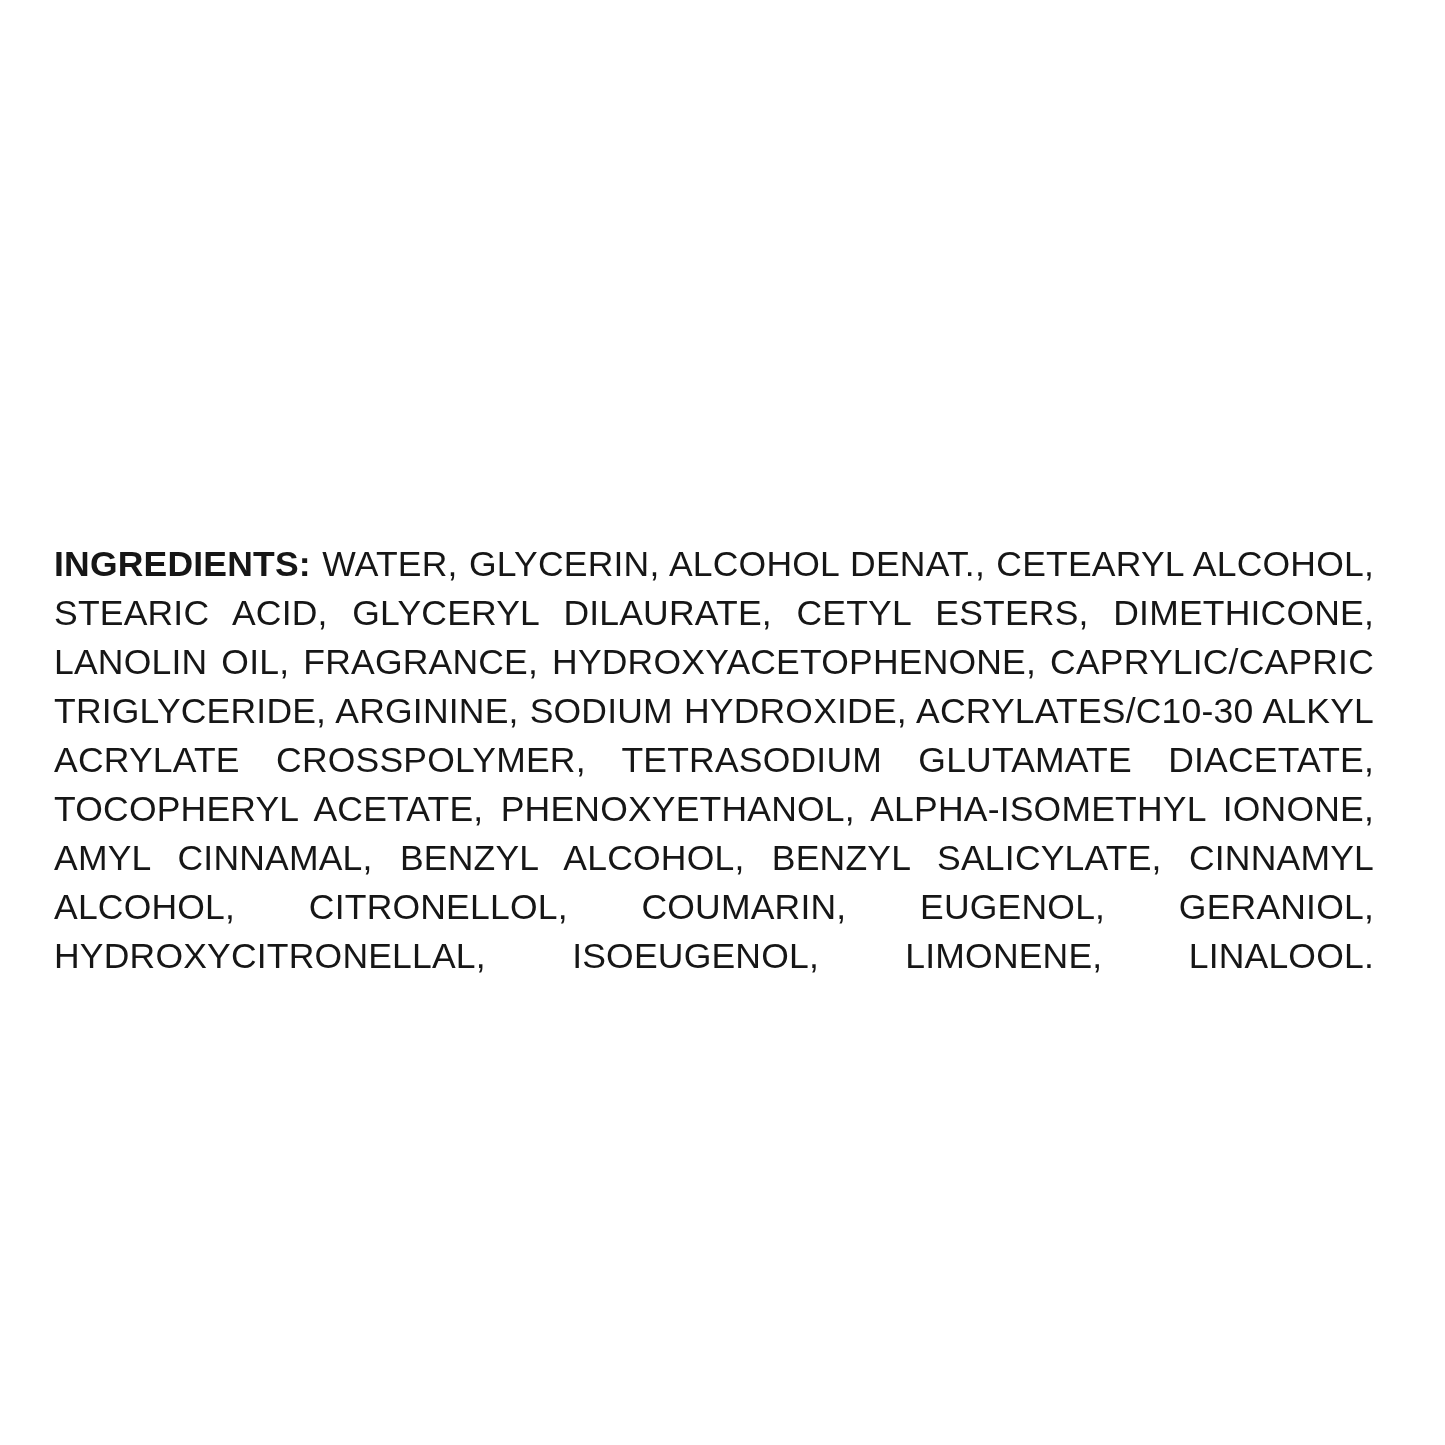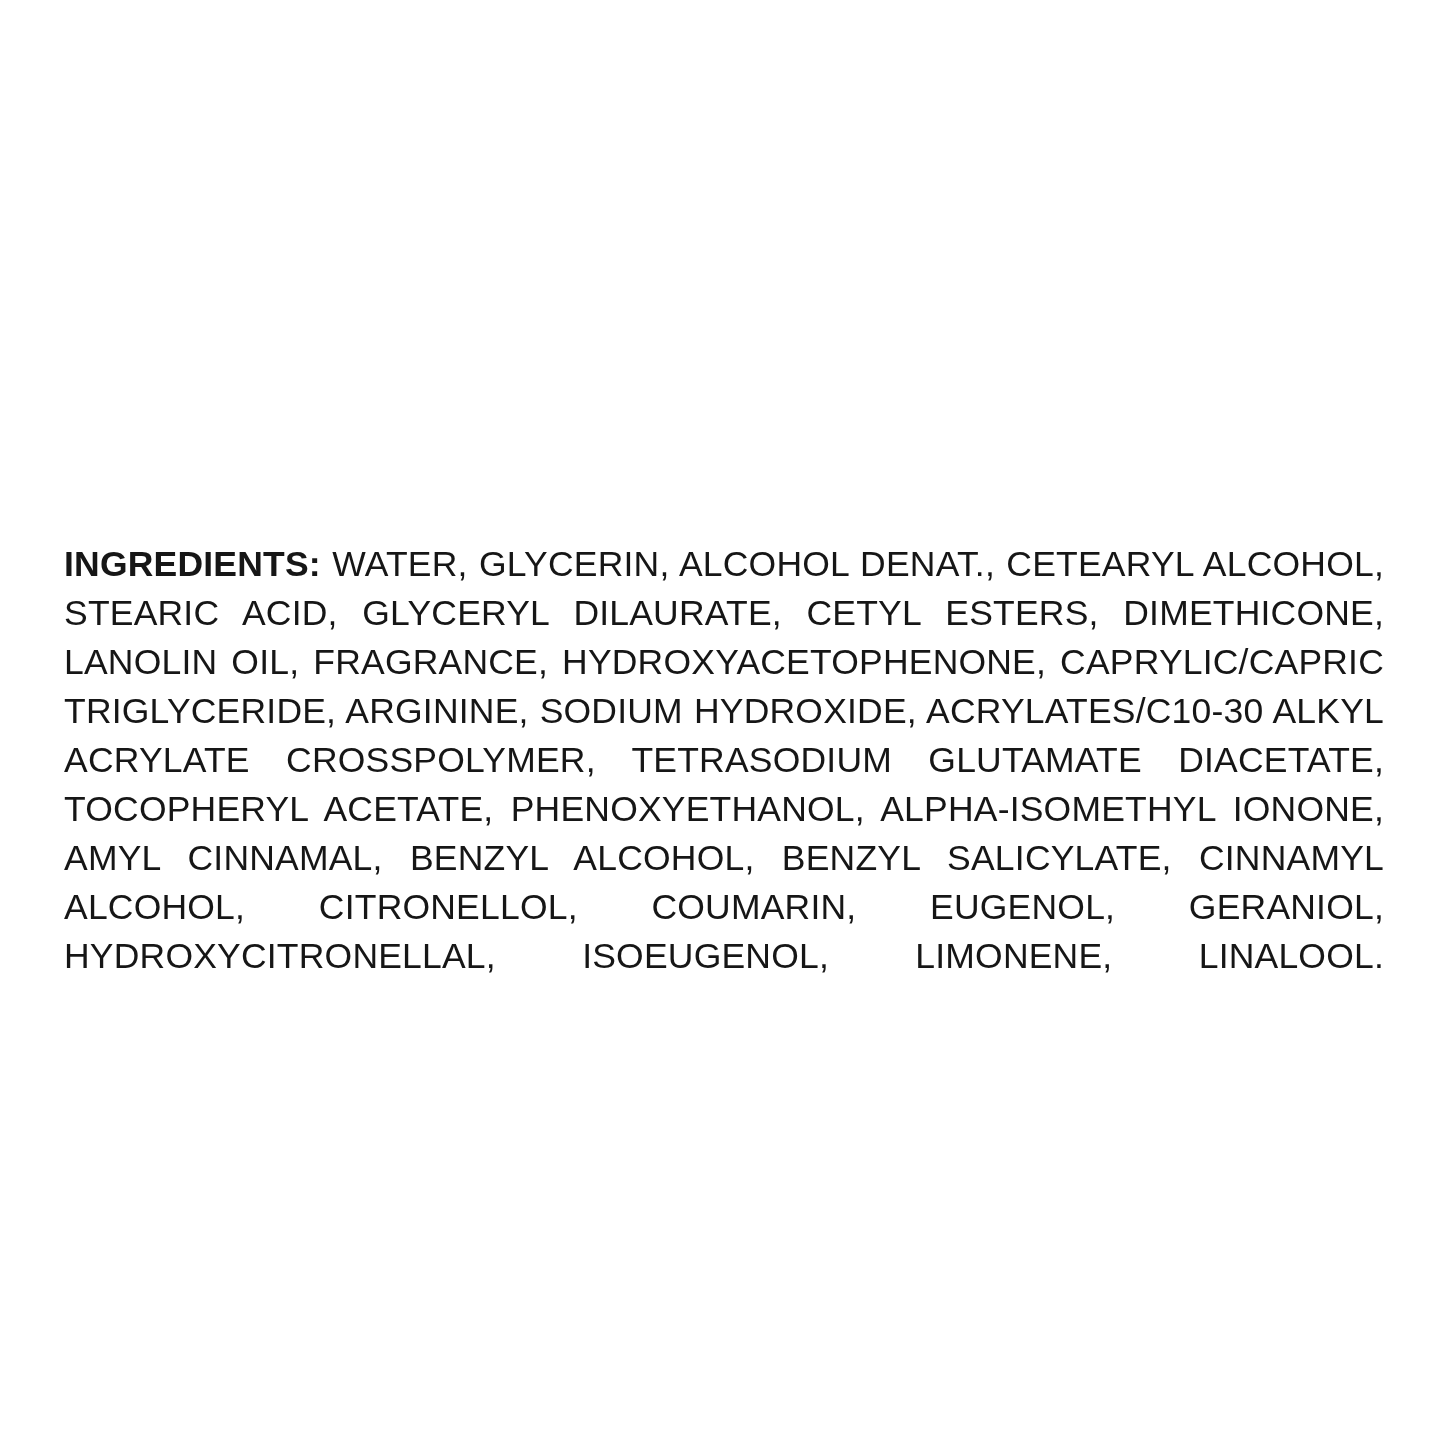--- a/index.html
+++ b/index.html
@@ -16,21 +16,21 @@
   }
   .page {
     position: relative;
     width: 1445px;
     height: 1445px;
     background: #ffffff;
     overflow: hidden;
   }
   .ingredients-block {
     position: absolute;
-    left: 64px;
+    left: 54px;
     top: 540px;
     width: 1320px;
   }
   .ingredients-text {
     font-family: "Liberation Sans", sans-serif;
     font-size: 35.5px;
     line-height: 49px;
     letter-spacing: 0.2px;
     color: #161616;
     text-align: justify;

